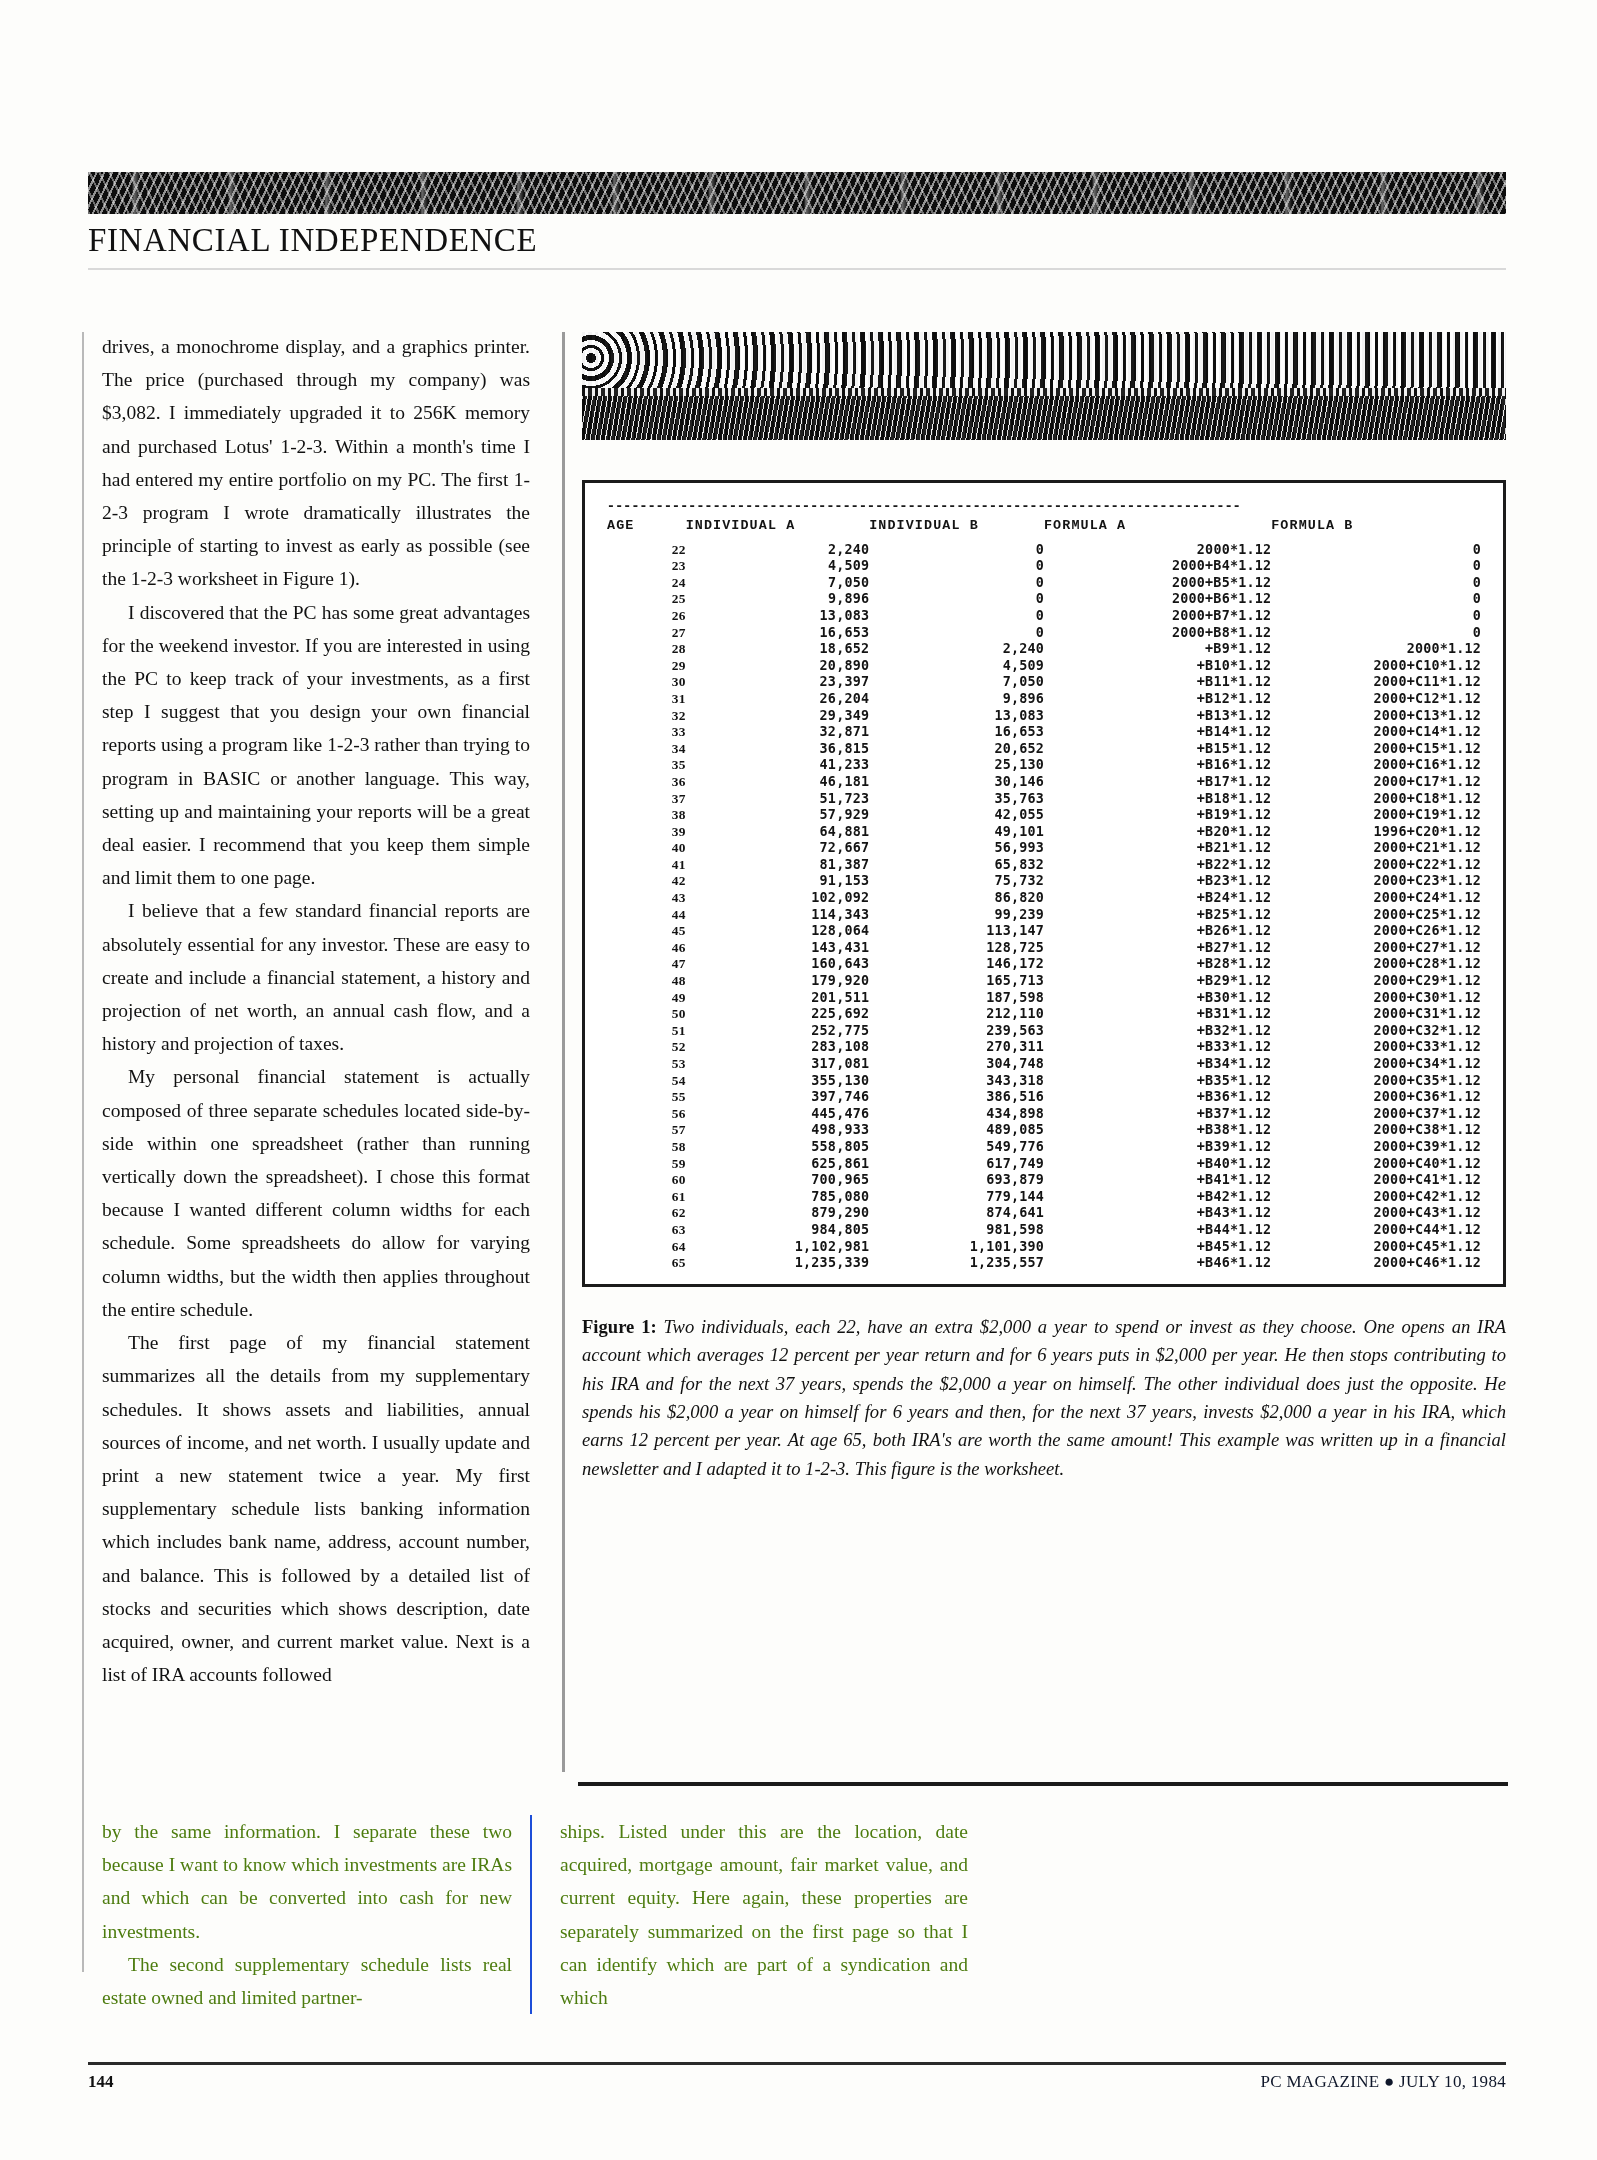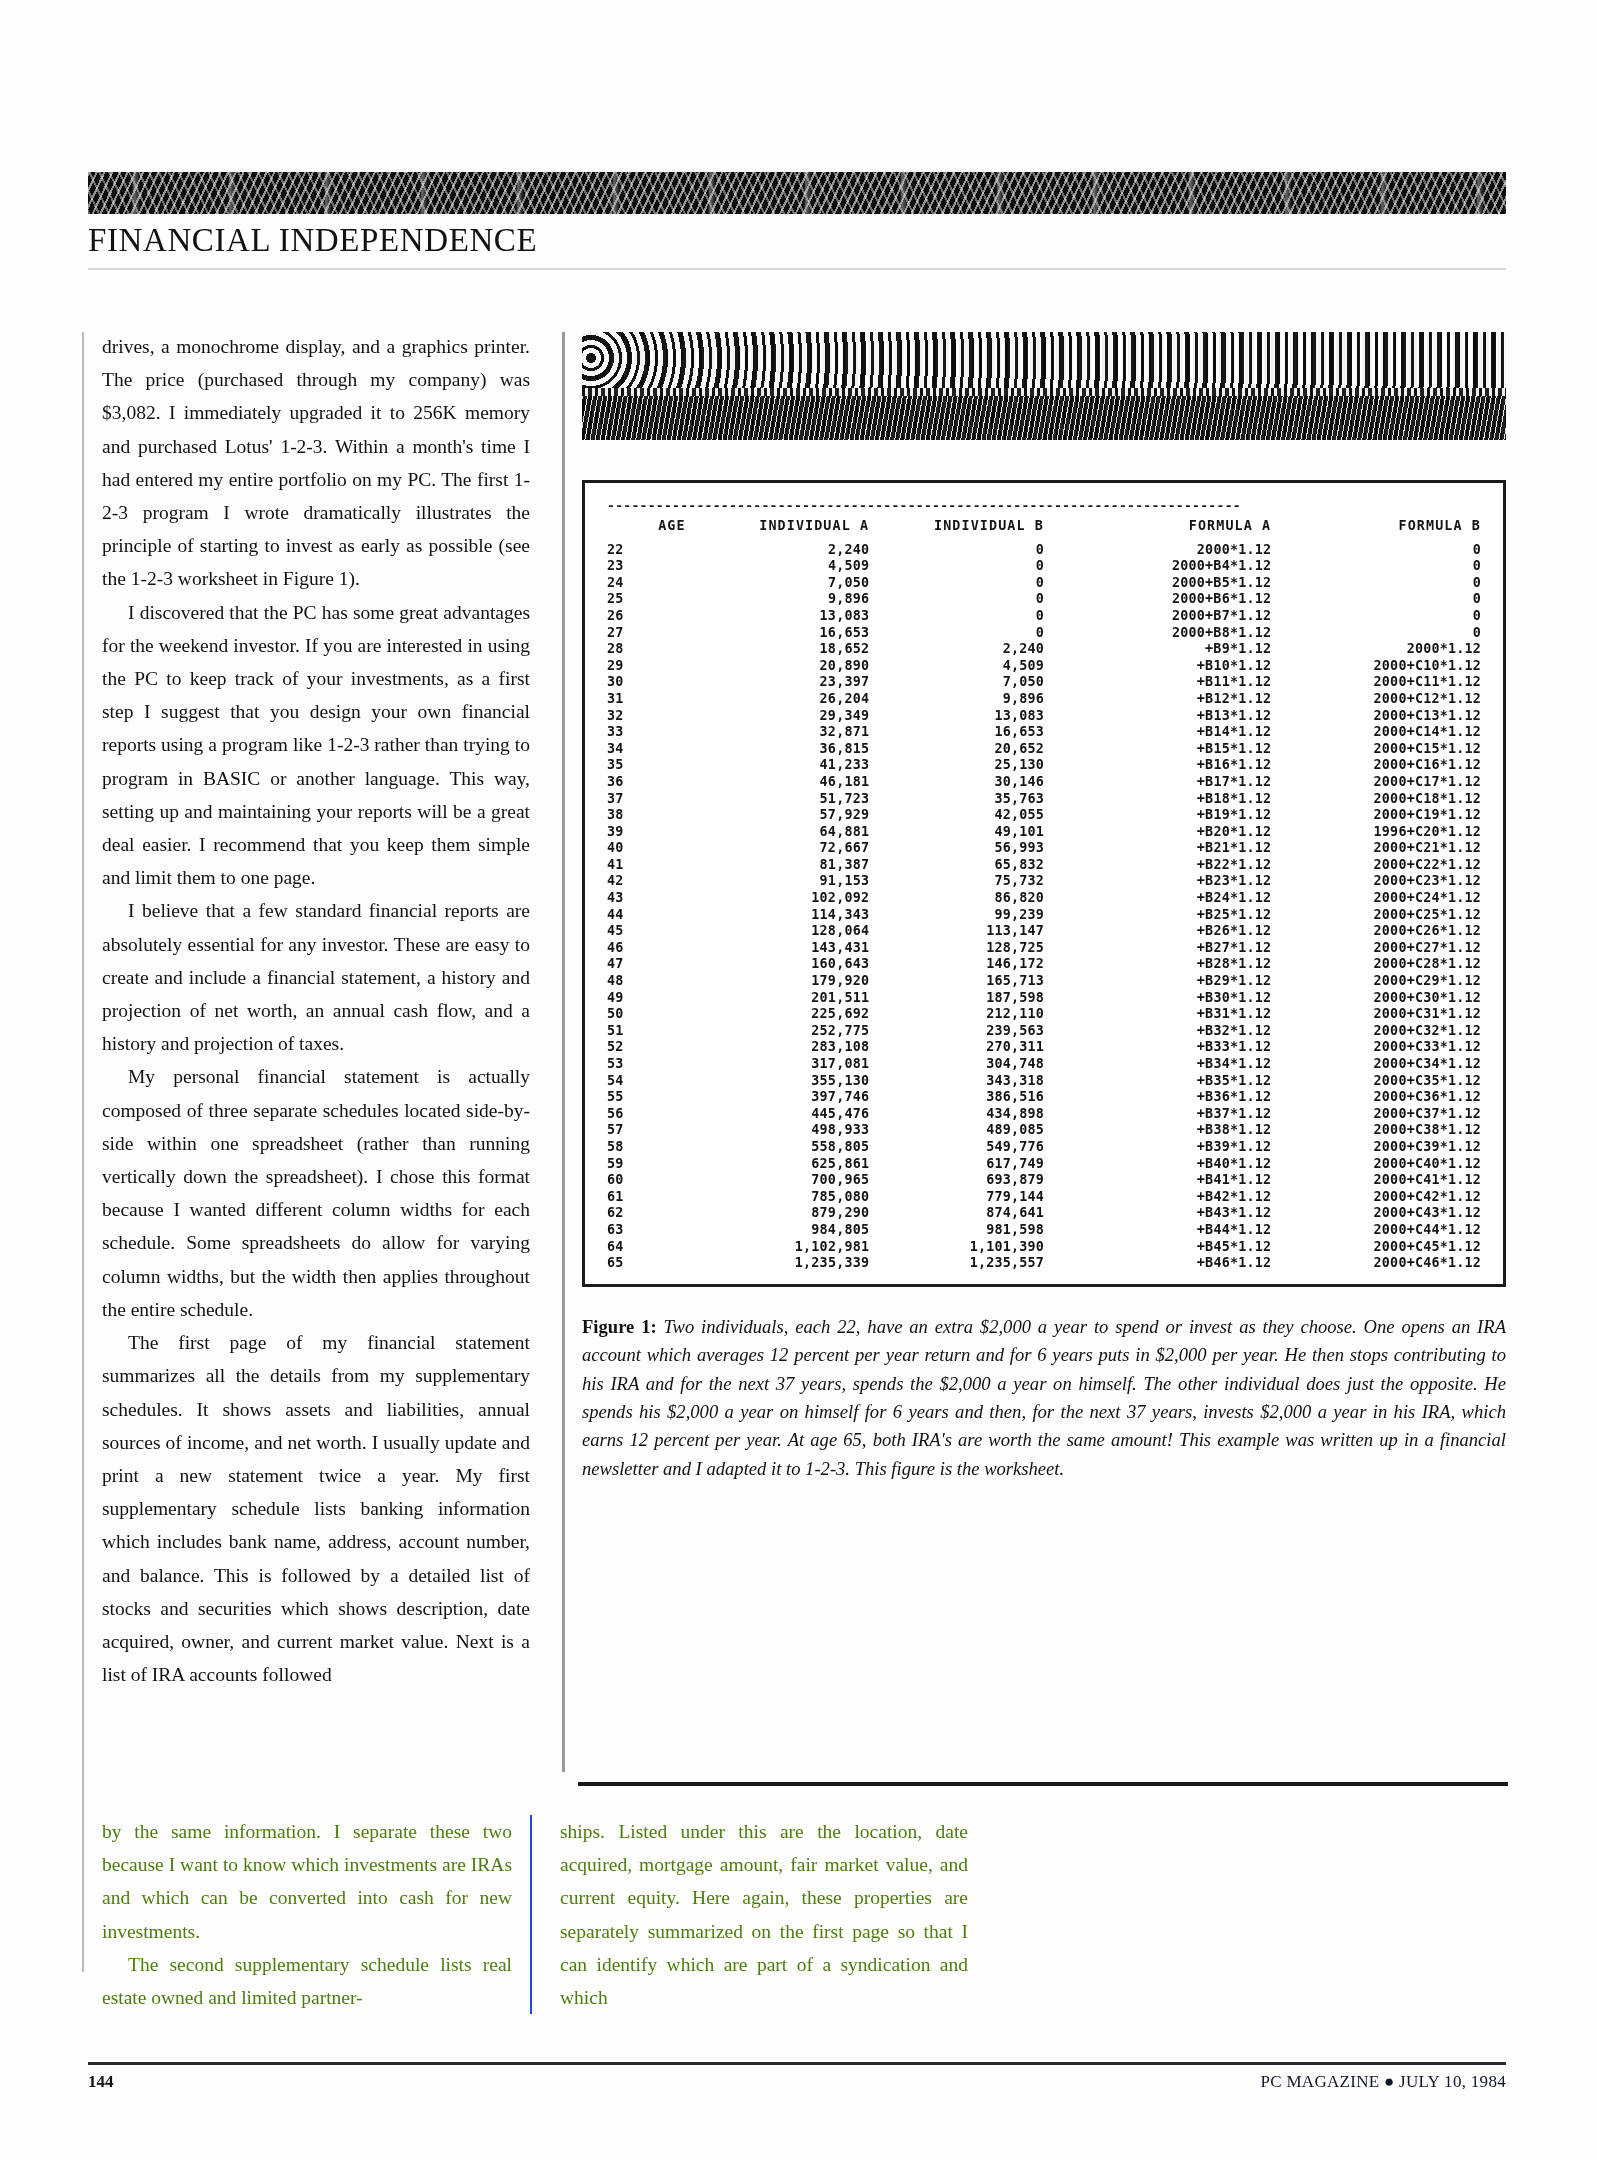--- a/index.html
+++ b/index.html
@@ -167,32 +167,33 @@
     border-collapse: collapse;
     width: 100%;
     table-layout: fixed;
   }
   table.ss th, table.ss td {
     padding: 0;
     font-weight: bold;
     white-space: nowrap;
   }
   table.ss th {
-    text-align: right;
+    text-align: left;
     padding: 7px 0 7px 0;
     font-size: 13.4px;
     letter-spacing: 1.1px;
+    font-family: Liberation Mono, monospace;
   }
   col.c-age    { width: 9%; }
   col.c-inda   { width: 21%; }
   col.c-indb   { width: 20%; }
   col.c-forma  { width: 26%; }
   col.c-formb  { width: 24%; }
 
-  td.age  { text-align: left; }
+  td.age  { text-align: right; font-family: Liberation Serif, serif; }
   td.num  { text-align: right; padding-right: 30px; }
   td.numb { text-align: right; padding-right: 34px; }
   td.fa   { text-align: right; padding-right: 18px; }
   td.fb   { text-align: right; padding-right: 6px; }
 
   
   .caption {
     margin-top: 26px;
     width: 924px;
     font-size: 18.6px;

